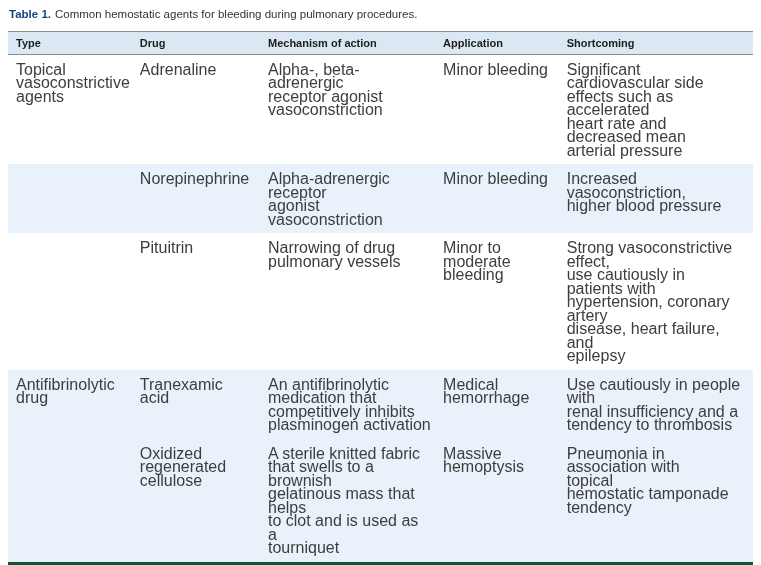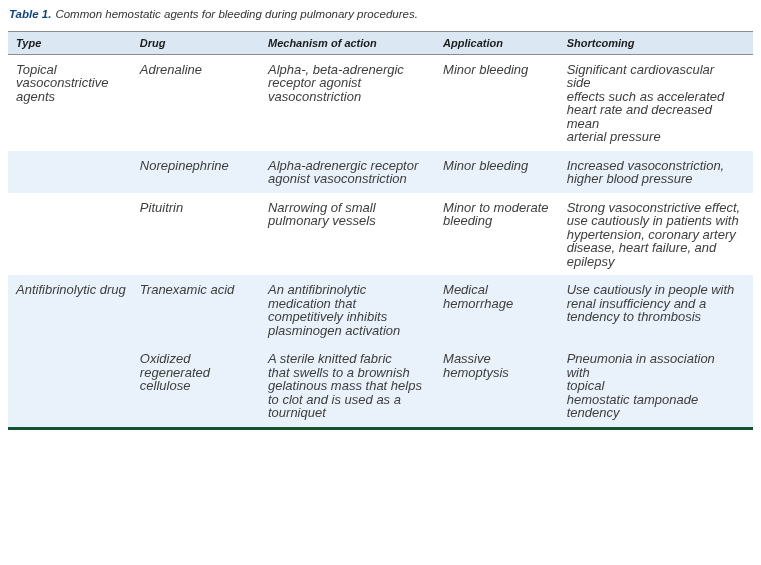--- a/index.html
+++ b/index.html
@@ -10,21 +10,21 @@
     --body-text: #3d3d3d;
   }
   * { box-sizing: border-box; }
   html, body {
     margin: 0; padding: 0;
     width: 761px; height: 565px;
     background: #ffffff;
     font-family: "Liberation Sans", sans-serif;
     overflow: hidden;
   }
-  .page { padding: 7px 24px 0 8px; width: 639px; font-style: italic; }
+  .page { padding: 7px 24px 0 8px; width: 639px; }
   .caption {
     font-size: 11.5px;
     color: #333333;
     margin: 0 0 9px 1px;
     line-height: 1.3;
   }
   .caption .caption-label {
     color: var(--accent);
     font-weight: bold;
     margin-right: 4px;
@@ -46,21 +46,21 @@
     border-bottom: 1px solid var(--rule);
     text-align: left;
     font-size: 11px;
     font-weight: bold;
     color: #1c1c1c;
     padding: 5px 10px 5px 0;
     vertical-align: middle;
   }
   thead th:first-child { padding-left: 8px; }
   tbody td {
-    font-size: 13px;
+    font-size: 16px;
     line-height: 13.5px;
     color: var(--body-text);
     vertical-align: top;
     padding: 8px 12px 7px 0;
     white-space: pre-line;
   }
   tbody td:first-child { padding-left: 8px; }
   tbody tr.alt { background: var(--alt-bg); border-radius: 14px; }
 </style>
 </head>
@@ -106,21 +106,21 @@
         <td>Norepinephrine</td>
         <td>Alpha-adrenergic receptor
 agonist vasoconstriction</td>
         <td>Minor bleeding</td>
         <td>Increased vasoconstriction,
 higher blood pressure</td>
       </tr>
       <tr>
         <td></td>
         <td>Pituitrin</td>
-        <td>Narrowing of small
+        <td>Narrowing of drug
 pulmonary vessels</td>
         <td>Minor to moderate
 bleeding</td>
         <td>Strong vasoconstrictive effect,
 use cautiously in patients with
 hypertension, coronary artery
 disease, heart failure, and
 epilepsy</td>
       </tr>
       <tr class="alt">

